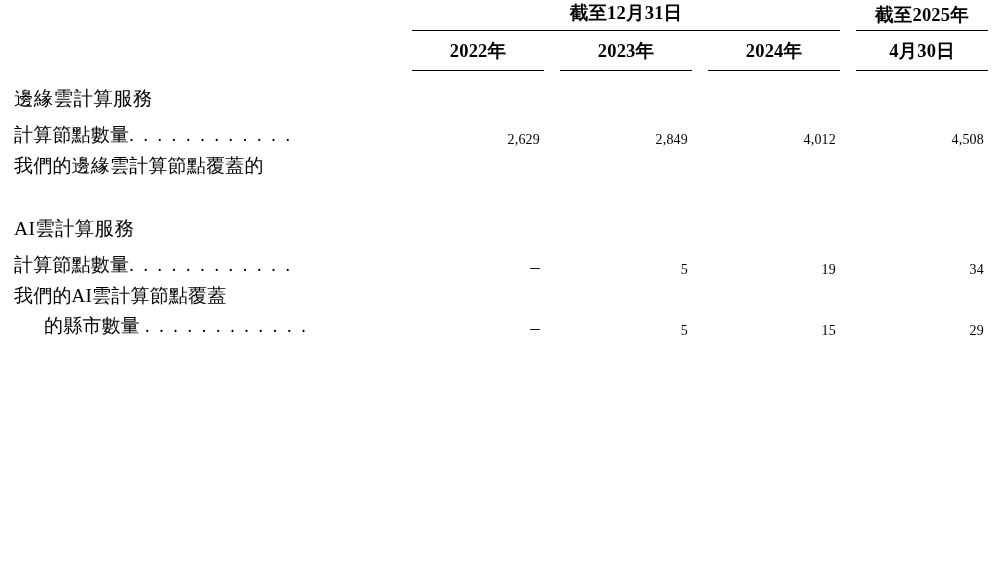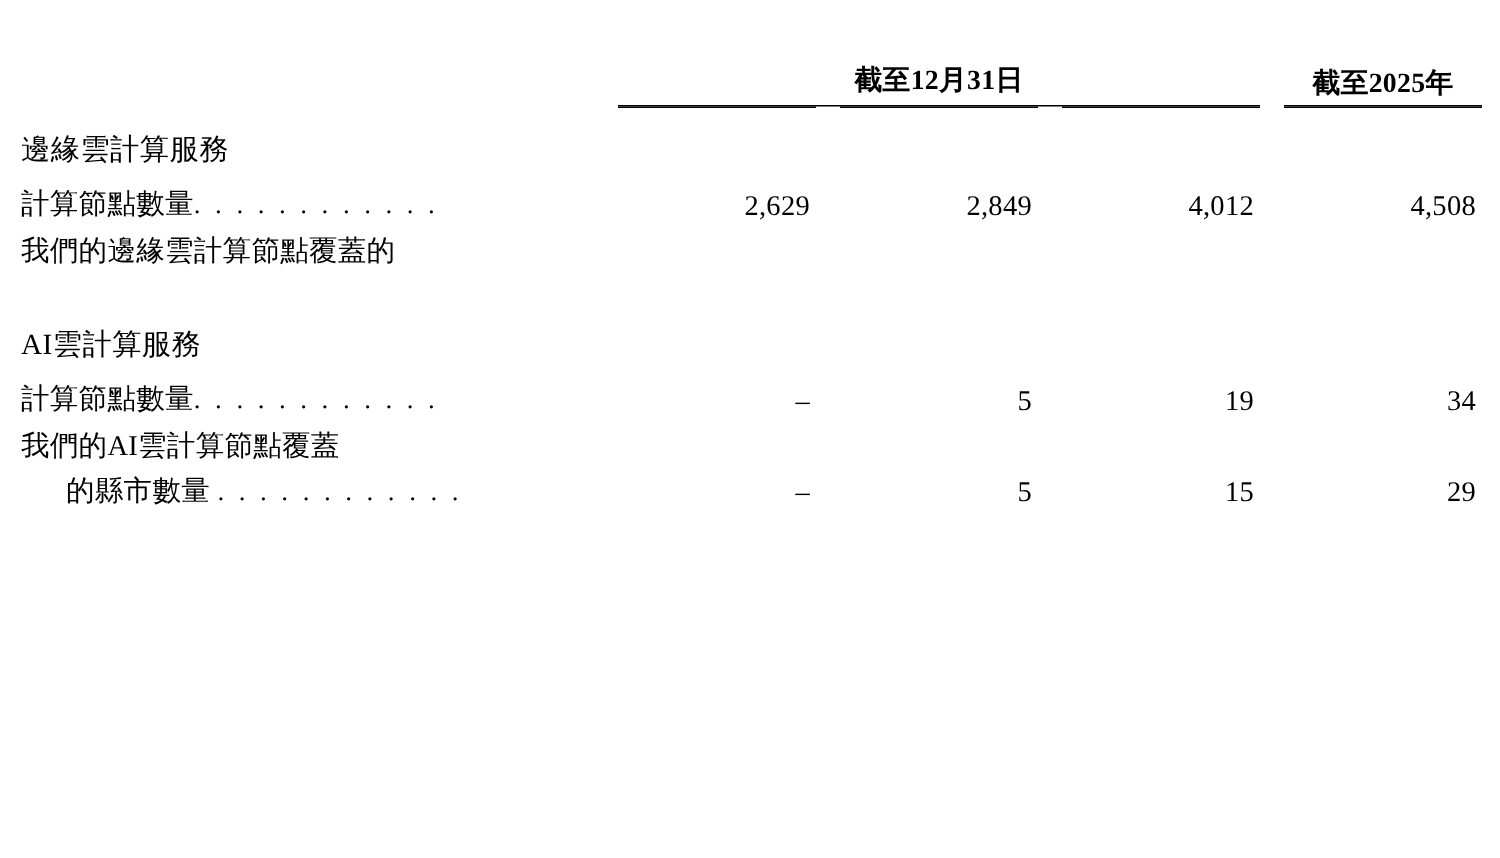--- a/index.html
+++ b/index.html
@@ -19,21 +19,20 @@
     width: 1000px;
     height: 572px;
     box-sizing: border-box;
     padding: 0 4px 0 14px;
   }
   table.fin {
     width: 982px;
     border-collapse: collapse;
     table-layout: fixed;
     font-size: 19px;
-    margin-top: 40px;
   }
   col.c-label { width: 390px; }
   col.c-num   { width: 148px; }
 
   th, td {
     padding: 0;
     vertical-align: bottom;
   }
 
   
@@ -74,21 +73,21 @@
   }
   .row-label .leaders {
     letter-spacing: 2.6px;
     font-size: 18px;
   }
   .indent {
     padding-left: 30px;
   }
   .num {
     text-align: right;
-    font-size: 19px;
+    font-size: 14px;
     padding: 3.5px 12px 3.5px 0;
     letter-spacing: .2px;
     font-variant-numeric: lining-nums;
   }
   .num.dash {
     font-size: 19px;
   }
   .gap-row td { height: 22px; }
   .wrap-row td { padding-top: 2px; padding-bottom: 0; }
 </style>
@@ -115,20 +114,27 @@
       <tr class="rule-row">
         <td></td>
         <td colspan="3">
           <div class="rule-inset"></div>
         </td>
         <td>
           <div class="rule-inset"></div>
         </td>
       </tr>
 
+      <tr>
+        <td></td>
+        <td class="hdr-year">2022年</td>
+        <td class="hdr-year">2023年</td>
+        <td class="hdr-year">2024年</td>
+        <td class="hdr-year">4月30日</td>
+      </tr>
 
       <tr class="rule-row">
         <td></td>
         <td>
             <div class="rule-inset"></div>
           </td>
         <td>
             <div class="rule-inset"></div>
           </td>
         <td>

